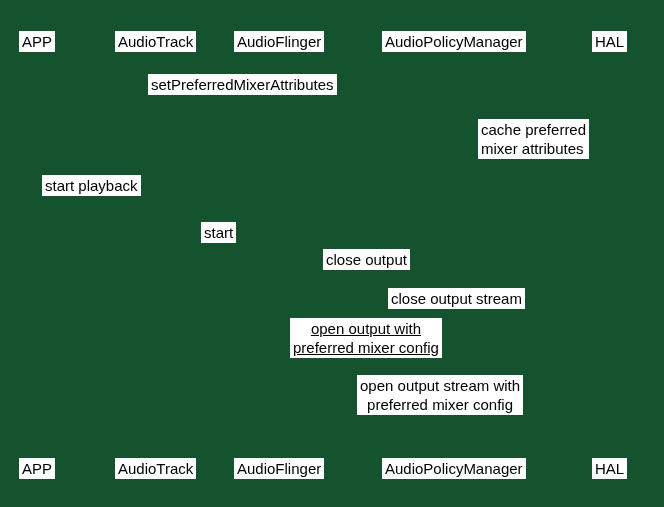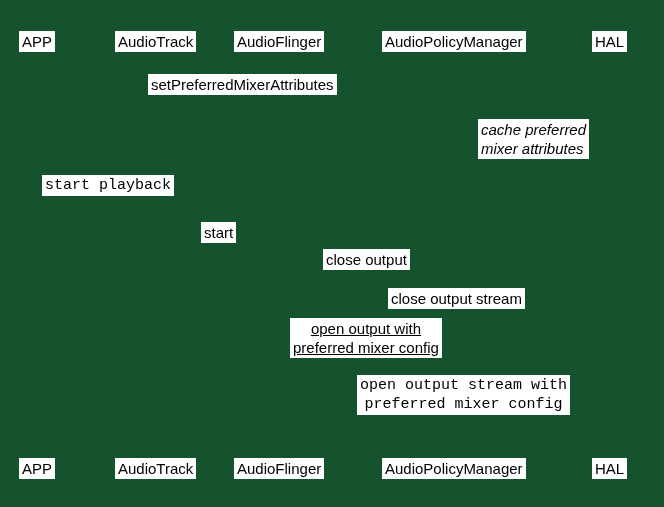--- a/index.html
+++ b/index.html
@@ -33,29 +33,29 @@
 
 <div class="stage">
 
   <div class="label" style="left:19px;  top:31px;">APP</div>
   <div class="label" style="left:115px; top:31px;">AudioTrack</div>
   <div class="label" style="left:234px; top:31px;">AudioFlinger</div>
   <div class="label" style="left:382px; top:31px;">AudioPolicyManager</div>
   <div class="label" style="left:592px; top:31px;">HAL</div>
 
   <div class="label" style="left:135px; top:74px;margin-left:13px;">setPreferredMixerAttributes</div>
-  <div class="label align-left" style="left:478px; top:119px;font-style:italic;">cache preferred
+  <div class="label align-left" style="left:478px; top:119px;">cache preferred
 mixer attributes</div>
-  <div class="label" style="left:42px;  top:175px;font-family:Liberation Mono, monospace;">start playback</div>
+  <div class="label" style="left:42px;  top:175px;">start playback</div>
   <div class="label" style="left:201px; top:213px;margin-top:9px;">start</div>
   <div class="label" style="left:323px; top:249px;">close output</div>
   <div class="label" style="left:372px; top:288px;margin-left:16px;">close output stream</div>
   <div class="label" style="left:290px; top:318px;text-decoration:underline;">open output with
 preferred mixer config</div>
-  <div class="label" style="left:357px; top:375px;font-family:Liberation Mono, monospace;">open output stream with
+  <div class="label" style="left:357px; top:375px;">open output stream with
 preferred mixer config</div>
 
   <div class="label" style="left:19px;  top:458px;">APP</div>
   <div class="label" style="left:115px; top:458px;">AudioTrack</div>
   <div class="label" style="left:234px; top:458px;">AudioFlinger</div>
   <div class="label" style="left:382px; top:458px;">AudioPolicyManager</div>
   <div class="label" style="left:592px; top:458px;">HAL</div>
 
 </div>
 

